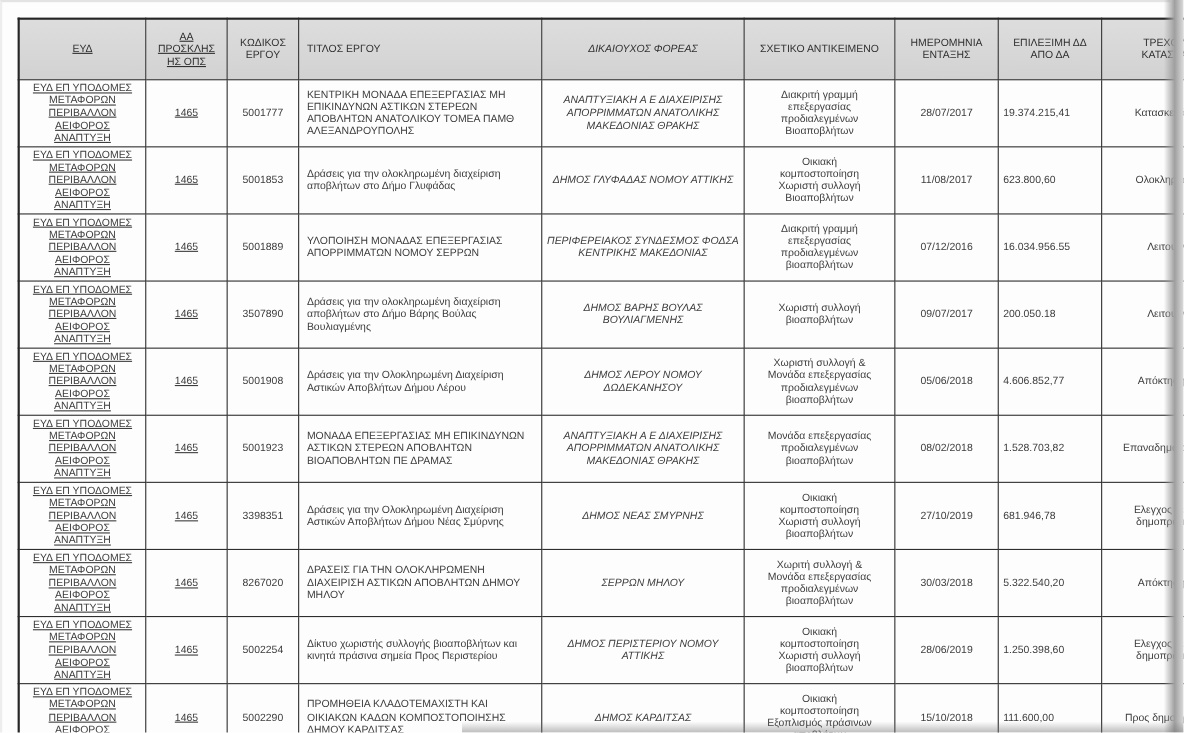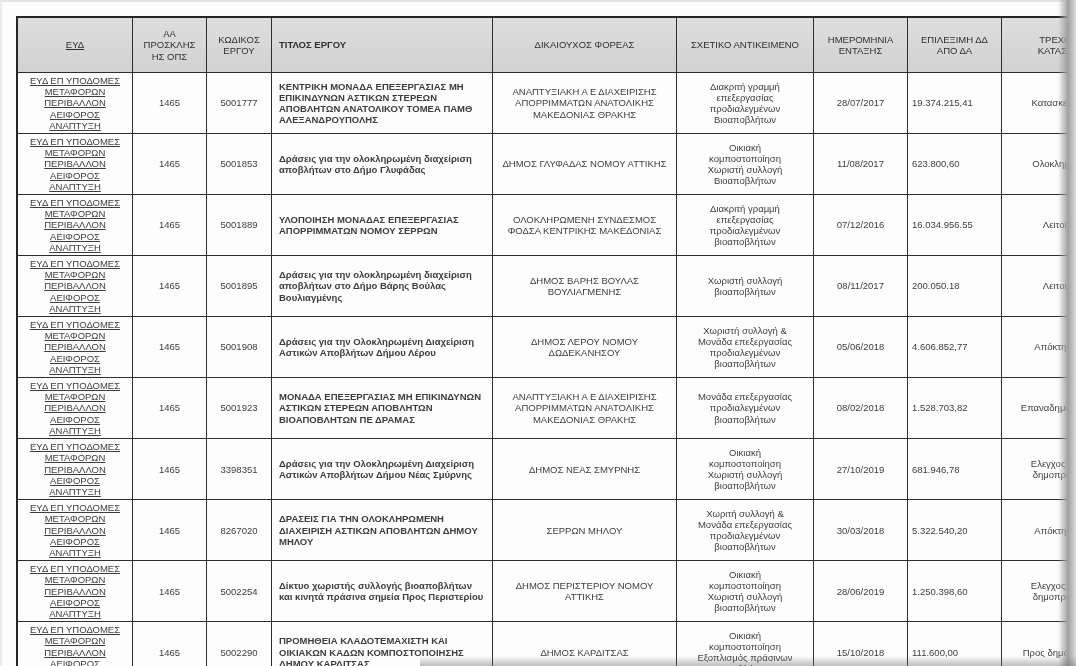--- a/index.html
+++ b/index.html
@@ -35,25 +35,25 @@
     overflow:hidden;
   }
   table{border:2px solid #262626;}
   thead th{
     height:50px;
     background:linear-gradient(180deg,#dddddd,#d2d2d2);
     font-weight:400;color:#303030;
   }
   tbody tr{height:59px;}
   .col-eyd{width:106px;text-decoration:underline;}
-  .col-aa{width:65px;}
+  .col-aa{width:65px;text-decoration:underline;}
   .col-kodikos{width:56px;margin-left:16px;}
-  .col-titlos{width:207px;text-align:left;padding-left:7px;padding-right:6px;font-weight:bold;}
+  .col-titlos{width:207px;text-align:left;padding-left:7px;padding-right:6px;}
   th.col-titlos{text-align:left;}
-  .col-dikaiouchos{width:175px;}
+  .col-dikaiouchos{width:175px;font-style:italic;}
   .col-sxetiko{width:128px;}
   .col-imerominia{width:85px;}
   .col-epileksimi{width:85px;}
   td.col-epileksimi{text-align:left;padding-right:7px;}
   .col-katastasi{width:117px;}
 </style>
 </head>
 <body>
 
 <div class="page">
@@ -117,42 +117,42 @@
           </tr>
           <tr>
             <td class="col-eyd">ΕΥΔ ΕΠ ΥΠΟΔΟΜΕΣ
 ΜΕΤΑΦΟΡΩΝ
 ΠΕΡΙΒΑΛΛΟΝ
 ΑΕΙΦΟΡΟΣ
 ΑΝΑΠΤΥΞΗ</td>
             <td class="col-aa">1465</td>
             <td class="col-kodikos">5001889</td>
             <td class="col-titlos">ΥΛΟΠΟΙΗΣΗ ΜΟΝΑΔΑΣ ΕΠΕΞΕΡΓΑΣΙΑΣ ΑΠΟΡΡΙΜΜΑΤΩΝ ΝΟΜΟΥ ΣΕΡΡΩΝ</td>
-            <td class="col-dikaiouchos">ΟΛΟΚΛΗΡΩΜΕΝΗ ΣΥΝΔΕΣΜΟΣ ΦΟΔΣΑ ΚΕΝΤΡΙΚΗΣ ΜΑΚΕΔΟΝΙΑΣ</td>
+            <td class="col-dikaiouchos">ΠΕΡΙΦΕΡΕΙΑΚΟΣ ΣΥΝΔΕΣΜΟΣ ΦΟΔΣΑ ΚΕΝΤΡΙΚΗΣ ΜΑΚΕΔΟΝΙΑΣ</td>
             <td class="col-sxetiko">Διακριτή γραμμή
 επεξεργασίας
 προδιαλεγμένων
 βιοαποβλήτων</td>
             <td class="col-imerominia">07/12/2016</td>
             <td class="col-epileksimi">16.034.956.55</td>
             <td class="col-katastasi">Λειτουργεί</td>
           </tr>
           <tr>
             <td class="col-eyd">ΕΥΔ ΕΠ ΥΠΟΔΟΜΕΣ
 ΜΕΤΑΦΟΡΩΝ
 ΠΕΡΙΒΑΛΛΟΝ
 ΑΕΙΦΟΡΟΣ
 ΑΝΑΠΤΥΞΗ</td>
             <td class="col-aa">1465</td>
-            <td class="col-kodikos">5001895</td>
+            <td class="col-kodikos">3507890</td>
             <td class="col-titlos">Δράσεις για την ολοκληρωμένη διαχείριση αποβλήτων στο Δήμο Βάρης Βούλας Βουλιαγμένης</td>
             <td class="col-dikaiouchos">ΔΗΜΟΣ ΒΑΡΗΣ  ΒΟΥΛΑΣ ΒΟΥΛΙΑΓΜΕΝΗΣ</td>
             <td class="col-sxetiko">Χωριστή συλλογή
 βιοαποβλήτων</td>
-            <td class="col-imerominia">08/11/2017</td>
+            <td class="col-imerominia">09/07/2017</td>
             <td class="col-epileksimi">200.050.18</td>
             <td class="col-katastasi">Λειτουργεί</td>
           </tr>
           <tr>
             <td class="col-eyd">ΕΥΔ ΕΠ ΥΠΟΔΟΜΕΣ
 ΜΕΤΑΦΟΡΩΝ
 ΠΕΡΙΒΑΛΛΟΝ
 ΑΕΙΦΟΡΟΣ
 ΑΝΑΠΤΥΞΗ</td>
             <td class="col-aa">1465</td>

